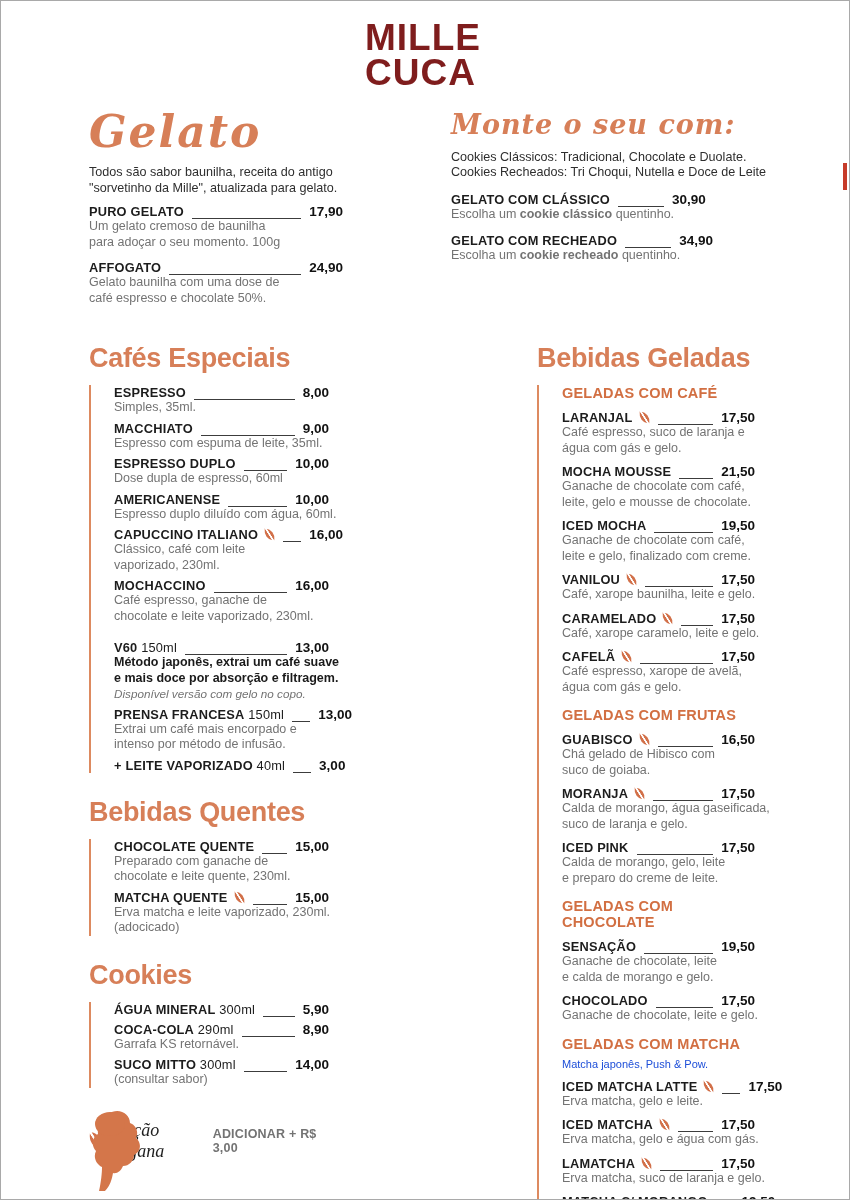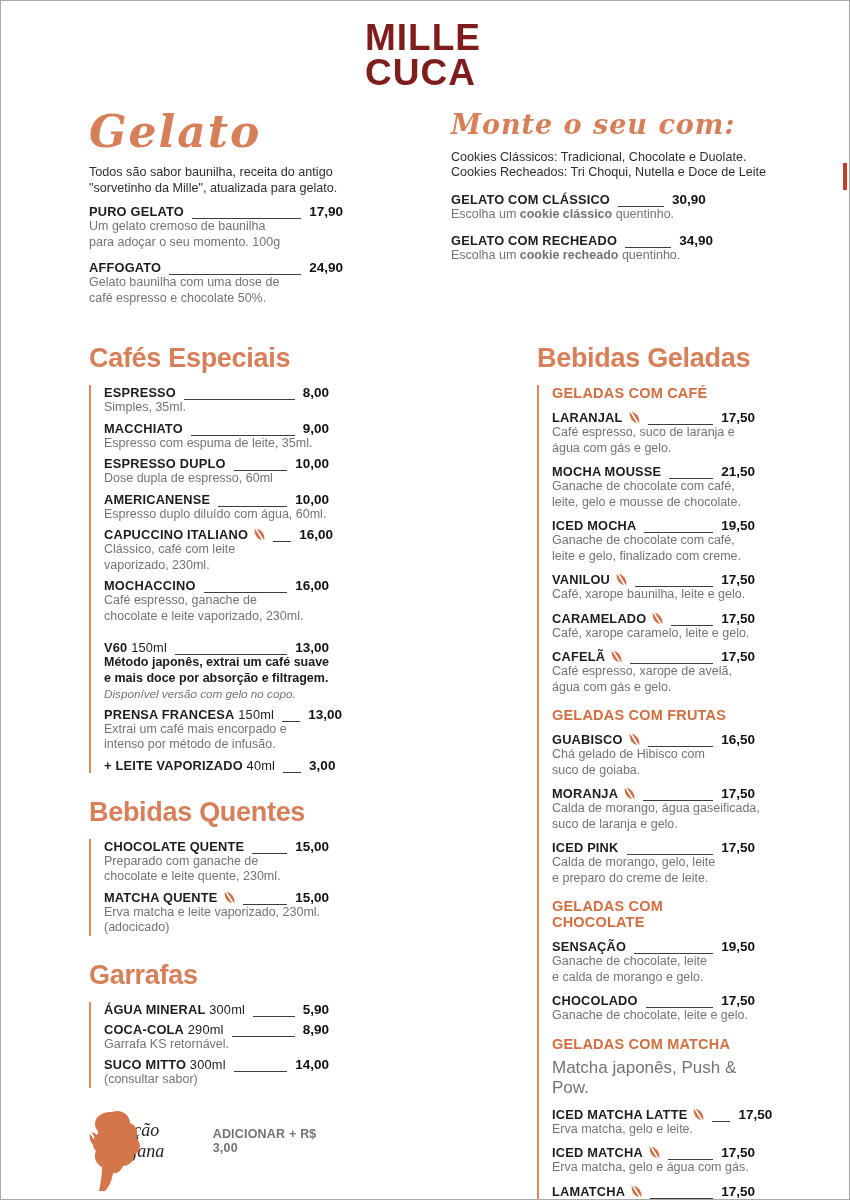--- a/index.html
+++ b/index.html
@@ -16,39 +16,39 @@
   
   .gelato{position:absolute;left:88px;top:100px;width:254px;}
   .monte{position:absolute;left:450px;top:110px;width:332px;}
   .intro{margin-top:10px;font-size:12.6px;line-height:16px;color:#2e2e2e;}
   .main-title{position:absolute;left:0;top:294px;width:100%;text-align:center;
         font-size:29px;font-weight:800;color:#d77f58;letter-spacing:-.2px;}
   .left-col{position:absolute;left:88px;top:342px;width:240px;}
   .right-col{position:absolute;left:536px;top:342px;width:218px;}
   h2{font-size:27px;font-weight:800;color:#d77f58;margin:0 0 12px 0;letter-spacing:-.3px;line-height:30px;}
   h2.mt{margin-top:24px;}
-  .ilist{border-left:2px solid #dd8a60;padding-left:13px;}
+  .ilist{border-left:2px solid #dd8a60;padding-left:23px;}
   .gelato .ilist,.monte .ilist{border-left:none;padding-left:0;}
   
   .mitem{margin-bottom:5px;}
   .right-col .mitem{margin-bottom:8px;}
   .gelato .mitem,.monte .mitem{margin-bottom:10px;}
   .mitem.gap{margin-top:16px;}
   .irow{display:flex;align-items:flex-end;}
   .iname{font-size:12.8px;font-weight:bold;color:#1c1c1c;letter-spacing:.2px;white-space:nowrap;}
   .isize{font-weight:normal;}
   .leader{flex:1;height:9px;border-bottom:1.5px solid #3c3c3c;margin:0 8px;min-width:18px;}
   .irow.compact .leader{flex:0 0 46px;}
   .iprice{font-size:13.5px;font-weight:bold;color:#111;white-space:nowrap;}
   .idesc{font-size:12.5px;line-height:15.5px;color:#737373;white-space:nowrap;}
   .idesc.bold{font-weight:bold;color:#1a1a1a;}
   .idesc.italic{font-style:italic;font-size:11.7px;}
   .subhead{font-size:14.5px;font-weight:800;color:#d26f42;letter-spacing:.2px;margin:12px 0 9px 0;}
   .subhead:first-child{margin-top:2px;}
-  .gintro{font-size:17px;color:#737373;margin:-3px 0 9px 0;}
+  .gintro{font-size:11px;color:#1d4ed8;margin:-3px 0 9px 0;}
   
   .leaf{display:inline-block;width:11px;height:11px;margin-left:6px;vertical-align:-1px;
         border-radius:2% 100% 10% 100%;transform:rotate(8deg);
         background:linear-gradient(50deg,#d27049 43%,#fff 46%,#fff 54%,#d27049 57%);}
   .leaf.big{width:15px;height:15px;margin-left:0;}
   
   .vegan{display:flex;align-items:center;gap:9px;margin-top:32px;}
   .vegan-label{font-family:"Liberation Serif",serif;font-style:italic;font-size:18px;color:#1f1f1f;}
   .vegan-bold{font-weight:800;font-size:12.5px;letter-spacing:.2px;color:#737373;}
   
@@ -219,21 +219,21 @@
           <div class="irow">
             <span class="iname">MATCHA QUENTE<span class="leaf"></span></span>
             <span class="leader"></span>
             <span class="iprice">15,00</span>
           </div>
           <div class="idesc">Erva matcha e leite vaporizado, 230ml.</div>
           <div class="idesc">(adocicado)</div>
         </div>
       </div>
 
-    <h2 class="mt">Garrafas</h2>
+    <h2 class="mt">Cookies</h2>
     <div class="ilist">
         <div class="mitem">
           <div class="irow">
             <span class="iname">ÁGUA MINERAL<span class="isize">&nbsp;300ml</span></span>
             <span class="leader"></span>
             <span class="iprice">5,90</span>
           </div>
         </div>
         <div class="mitem">
           <div class="irow">

